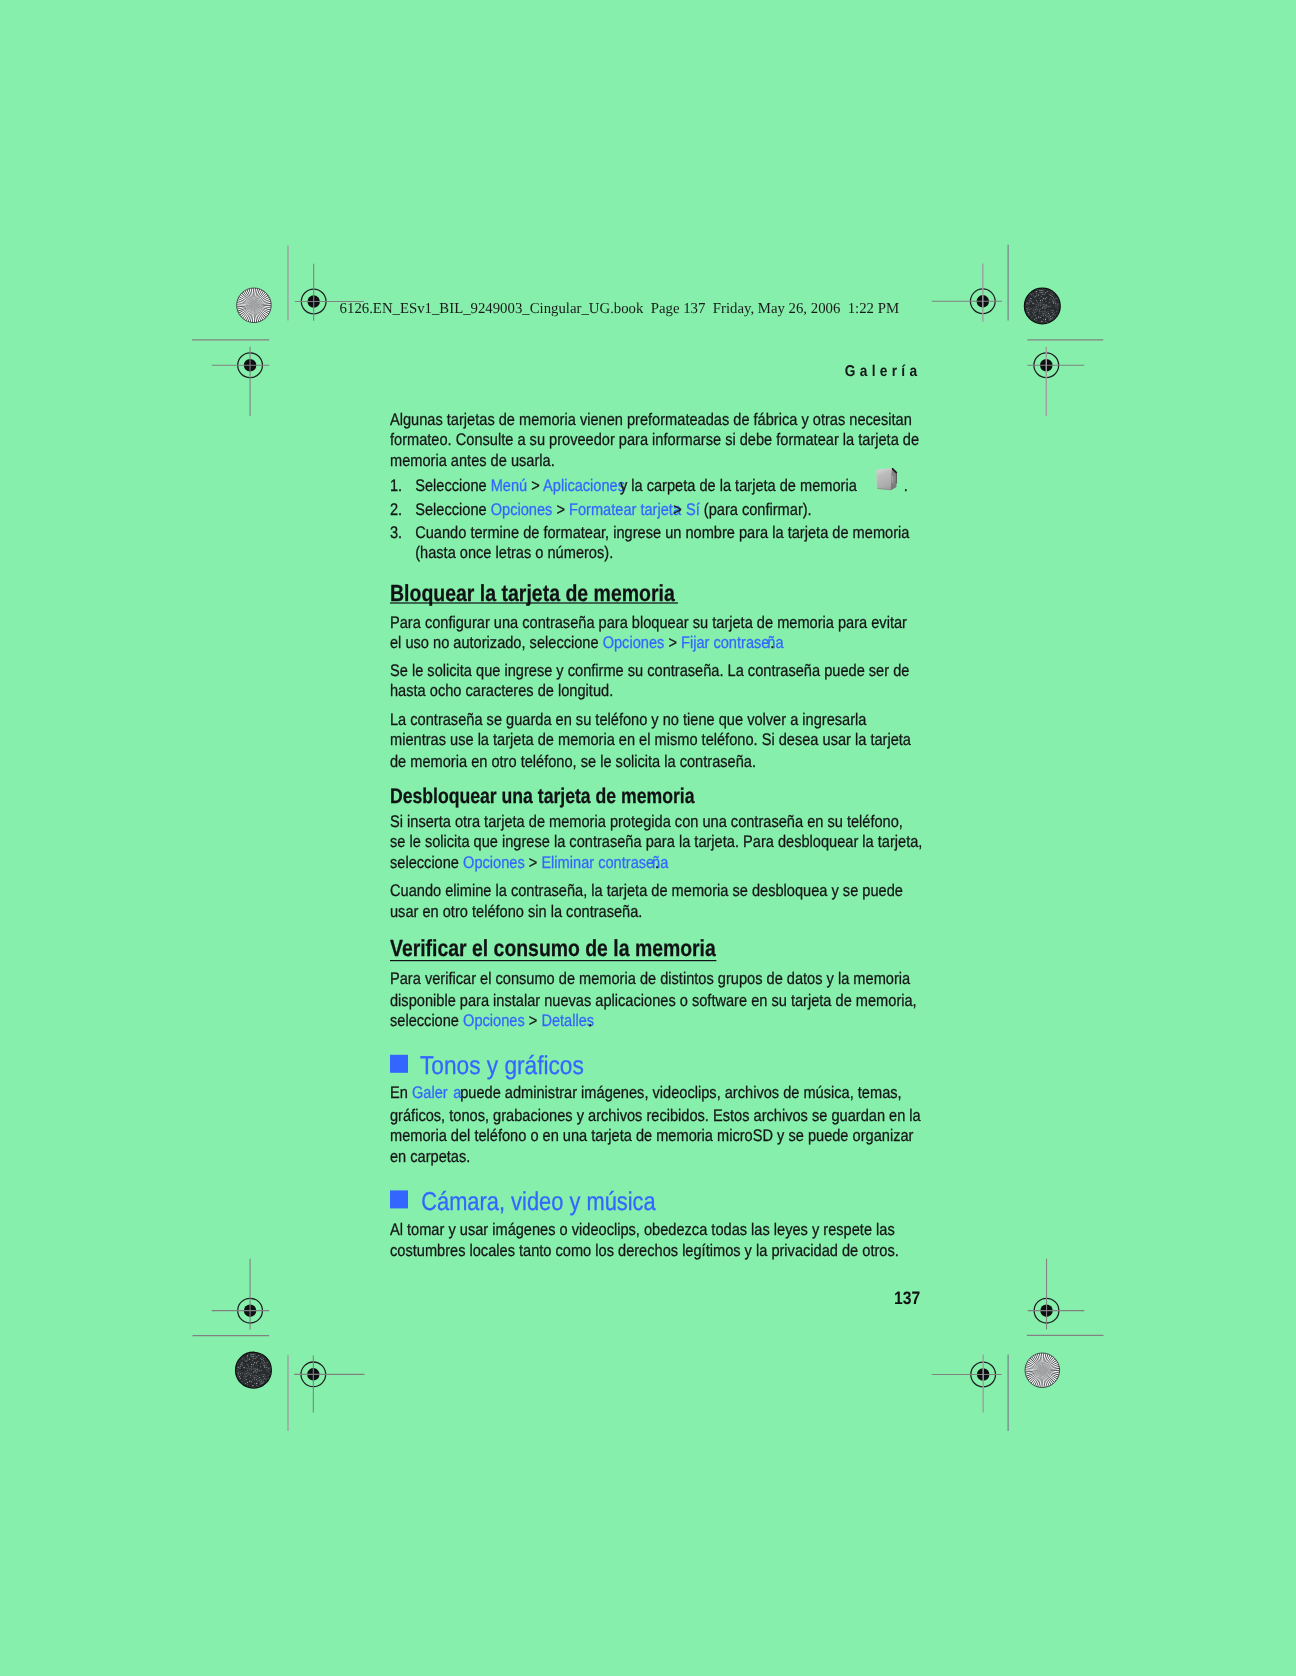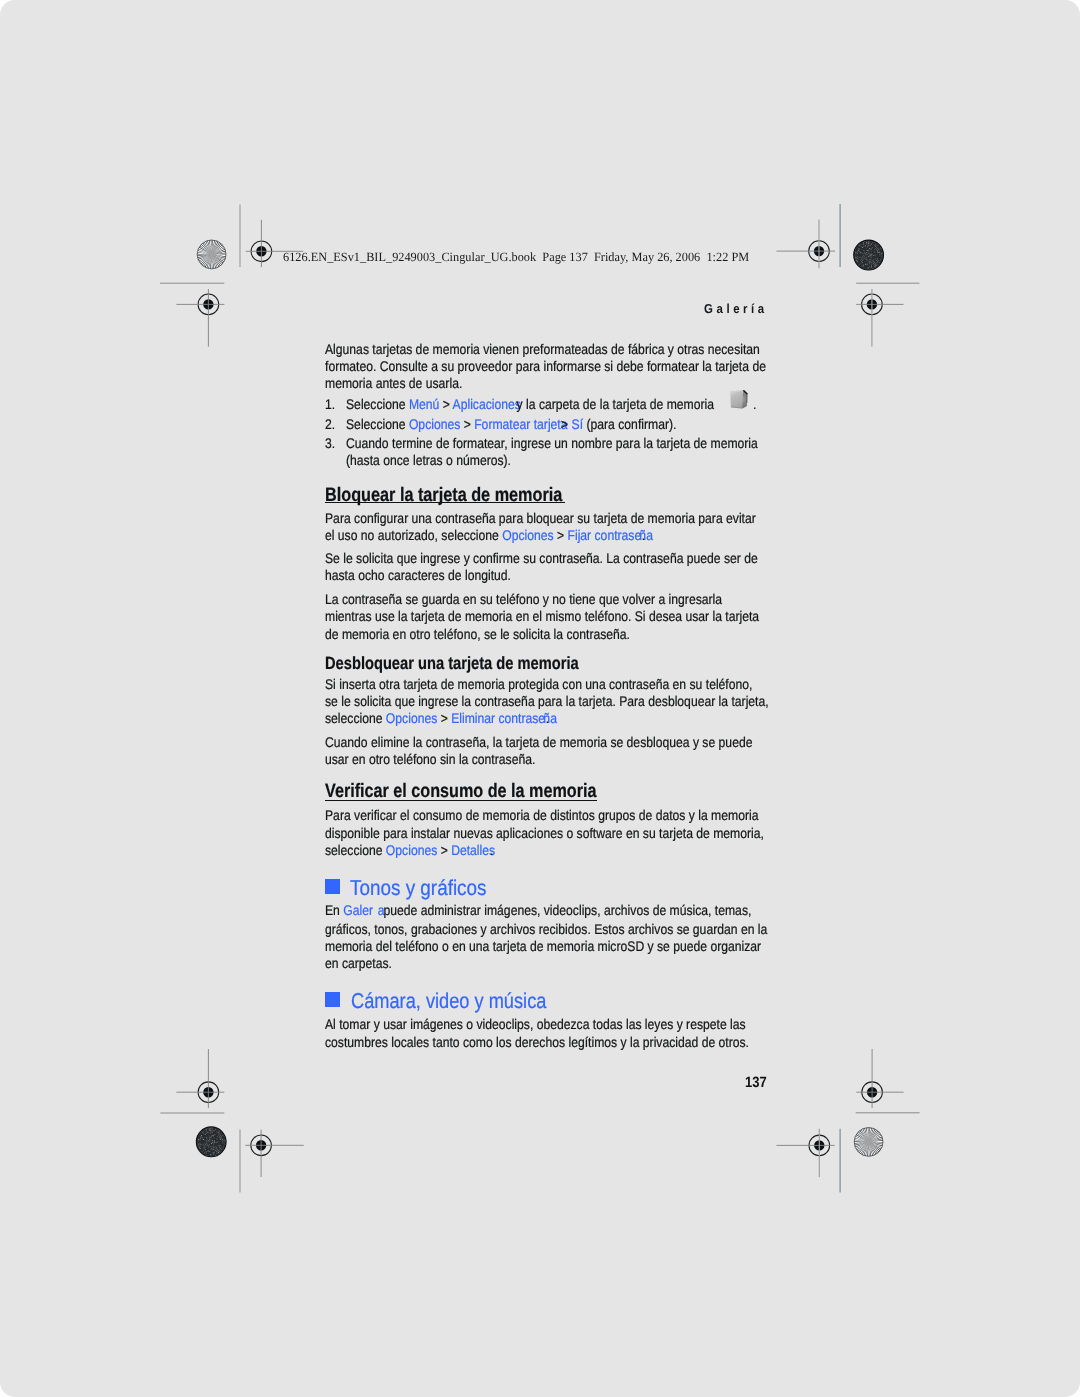--- a/index.html
+++ b/index.html
@@ -1,19 +1,19 @@
 <!DOCTYPE html>
 <html><head>
 <meta charset="utf-8">
 <title>Galeria 137</title>
 <style>
   html,body{margin:0;padding:0;background:#ffffff;}
   body{width:1080px;height:1397px;font-family:"Liberation Sans",sans-serif;
        -webkit-font-smoothing:antialiased;text-rendering:geometricPrecision;}
-  #page{position:relative;width:1080px;height:1397px;overflow:hidden;background:#e5e5e5;border-radius:15px;}
+  #page{position:relative;width:1080px;height:1397px;overflow:hidden;background:#86efac;}
 
   
   .bookline{position:absolute;font-family:"Liberation Serif",serif;color:#1a1a1a;
             white-space:pre;font-size:12.6px;line-height:1;
             transform:scaleX(0.978);transform-origin:left top;}
   .runhead{position:absolute;font-family:"Liberation Sans",sans-serif;font-weight:bold;
            color:#17181a;white-space:pre;font-size:13px;letter-spacing:4.05px;line-height:1;
            transform:scaleX(0.88);transform-origin:left top;}
 
   

